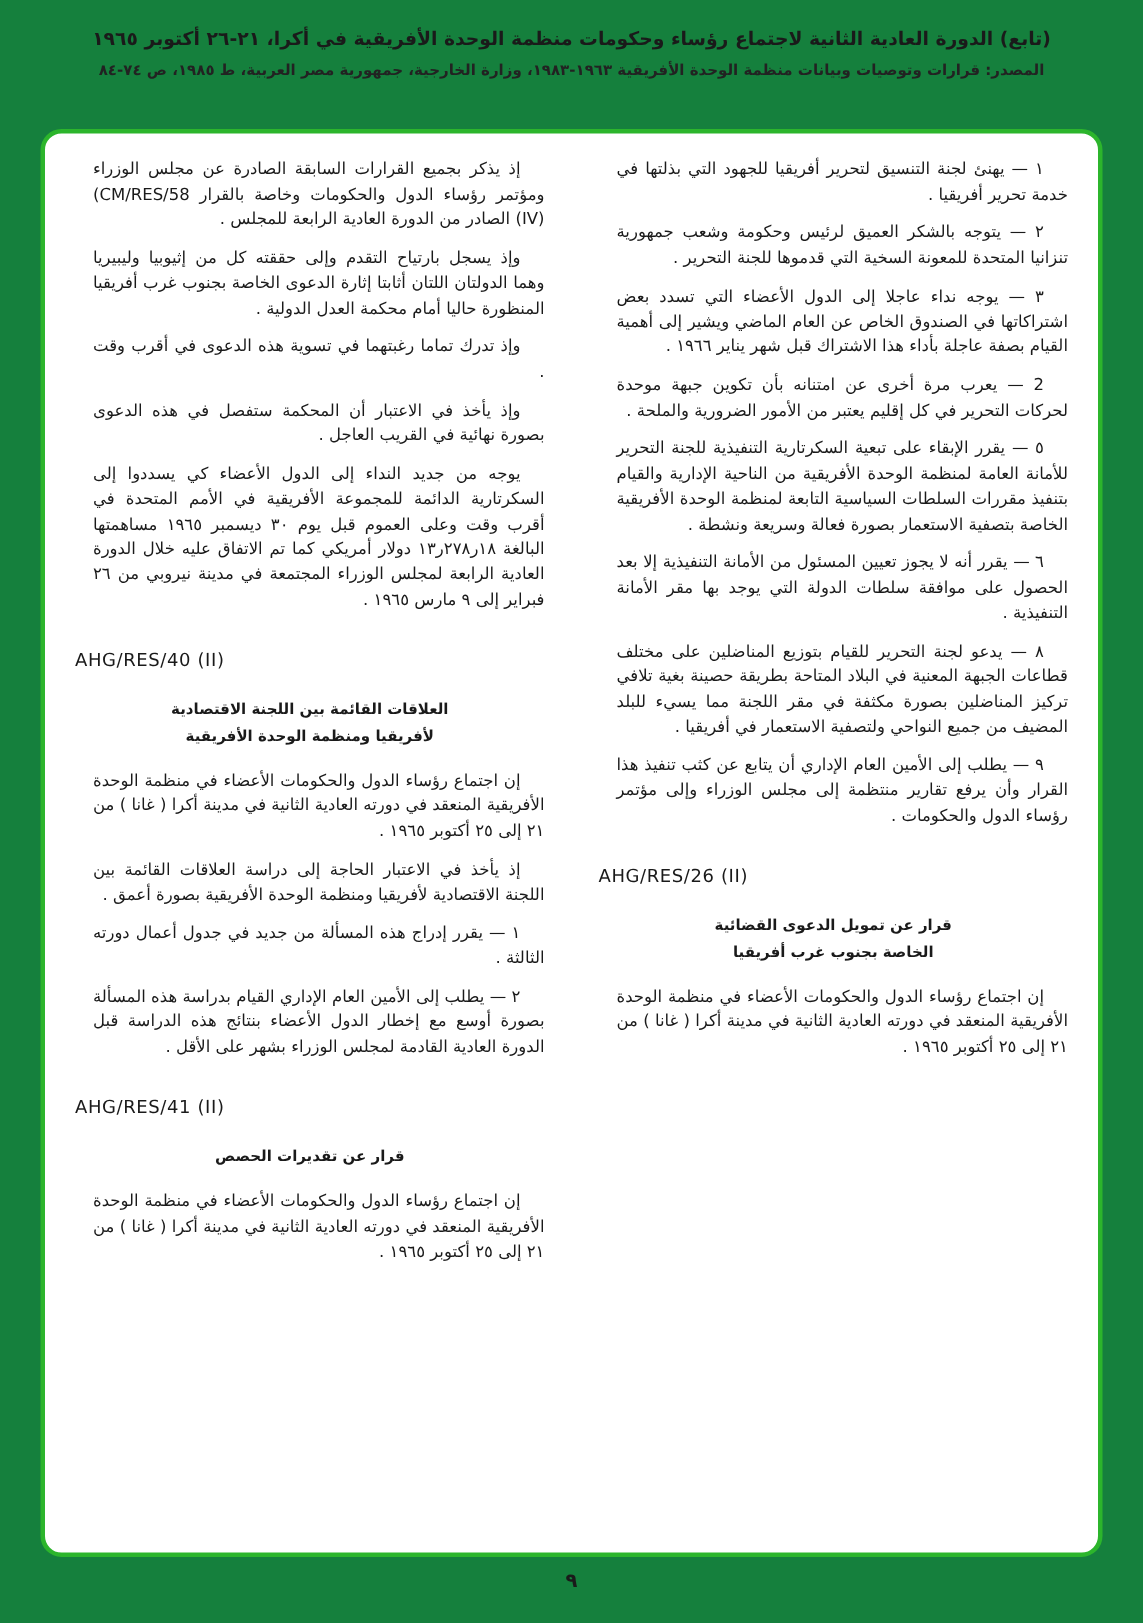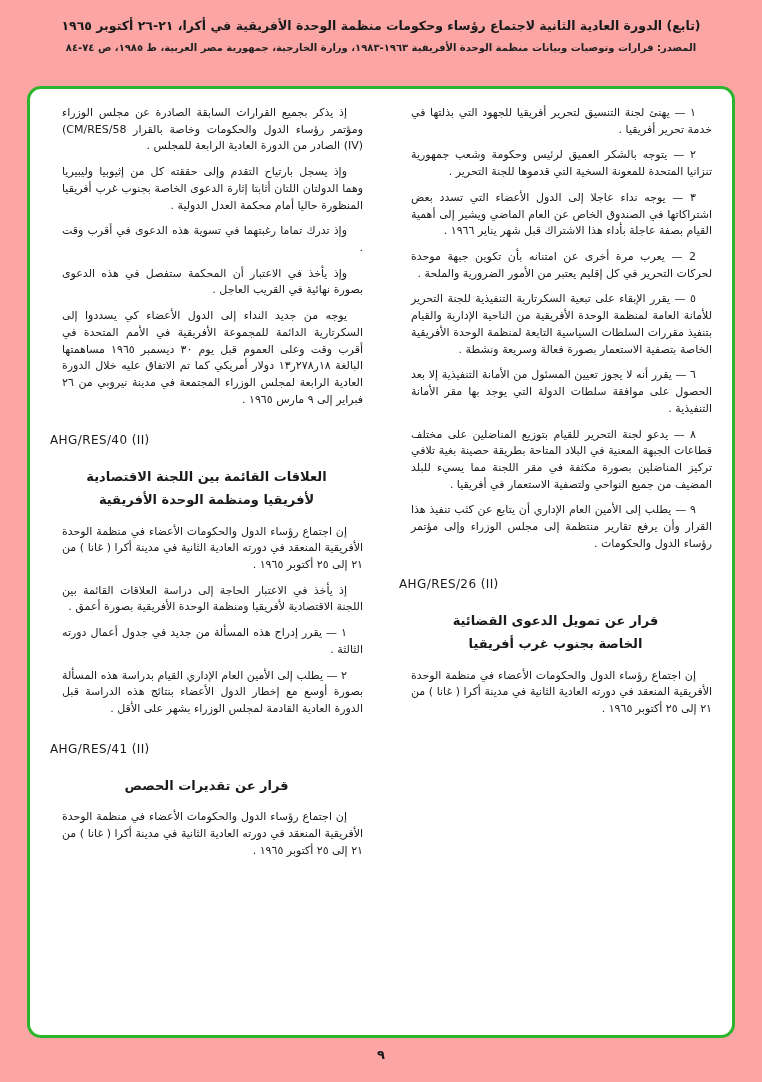--- a/index.html
+++ b/index.html
@@ -1,20 +1,20 @@
 <!DOCTYPE html>
 <html lang="ar"><head>
 <meta charset="utf-8">
 <style>
   html, body { margin: 0; padding: 0; background: #ffffff; }
   .page {
     position: relative;
     width: 762px;
     height: 1082px;
-    background: #fca5a5;
+    background: #15803d;
     font-family: "DejaVu Sans", sans-serif;
     color: #1a1a1a;
     overflow: hidden;
   }
   .doc-header { padding-top: 18px; text-align: center; }
   .header-title {
     font-size: 12.5px;
     font-weight: bold;
     direction: rtl;
     padding: 0 30px;
@@ -60,21 +60,21 @@
     text-align: left;
     font-weight: normal;
     font-size: 12px;
     letter-spacing: 0.4px;
     margin: 22px 0 16px 0;
     text-indent: 0;
   }
   .block.heading {
     font-weight: bold;
     text-align: center;
-    font-size: 13px;
+    font-size: 10px;
     line-height: 1.8;
     margin: 2px 0 12px 0;
     text-indent: 0;
     white-space: pre-line;
   }
   .page-number {
     position: absolute;
     bottom: 20px;
     left: 0;
     right: 0;

